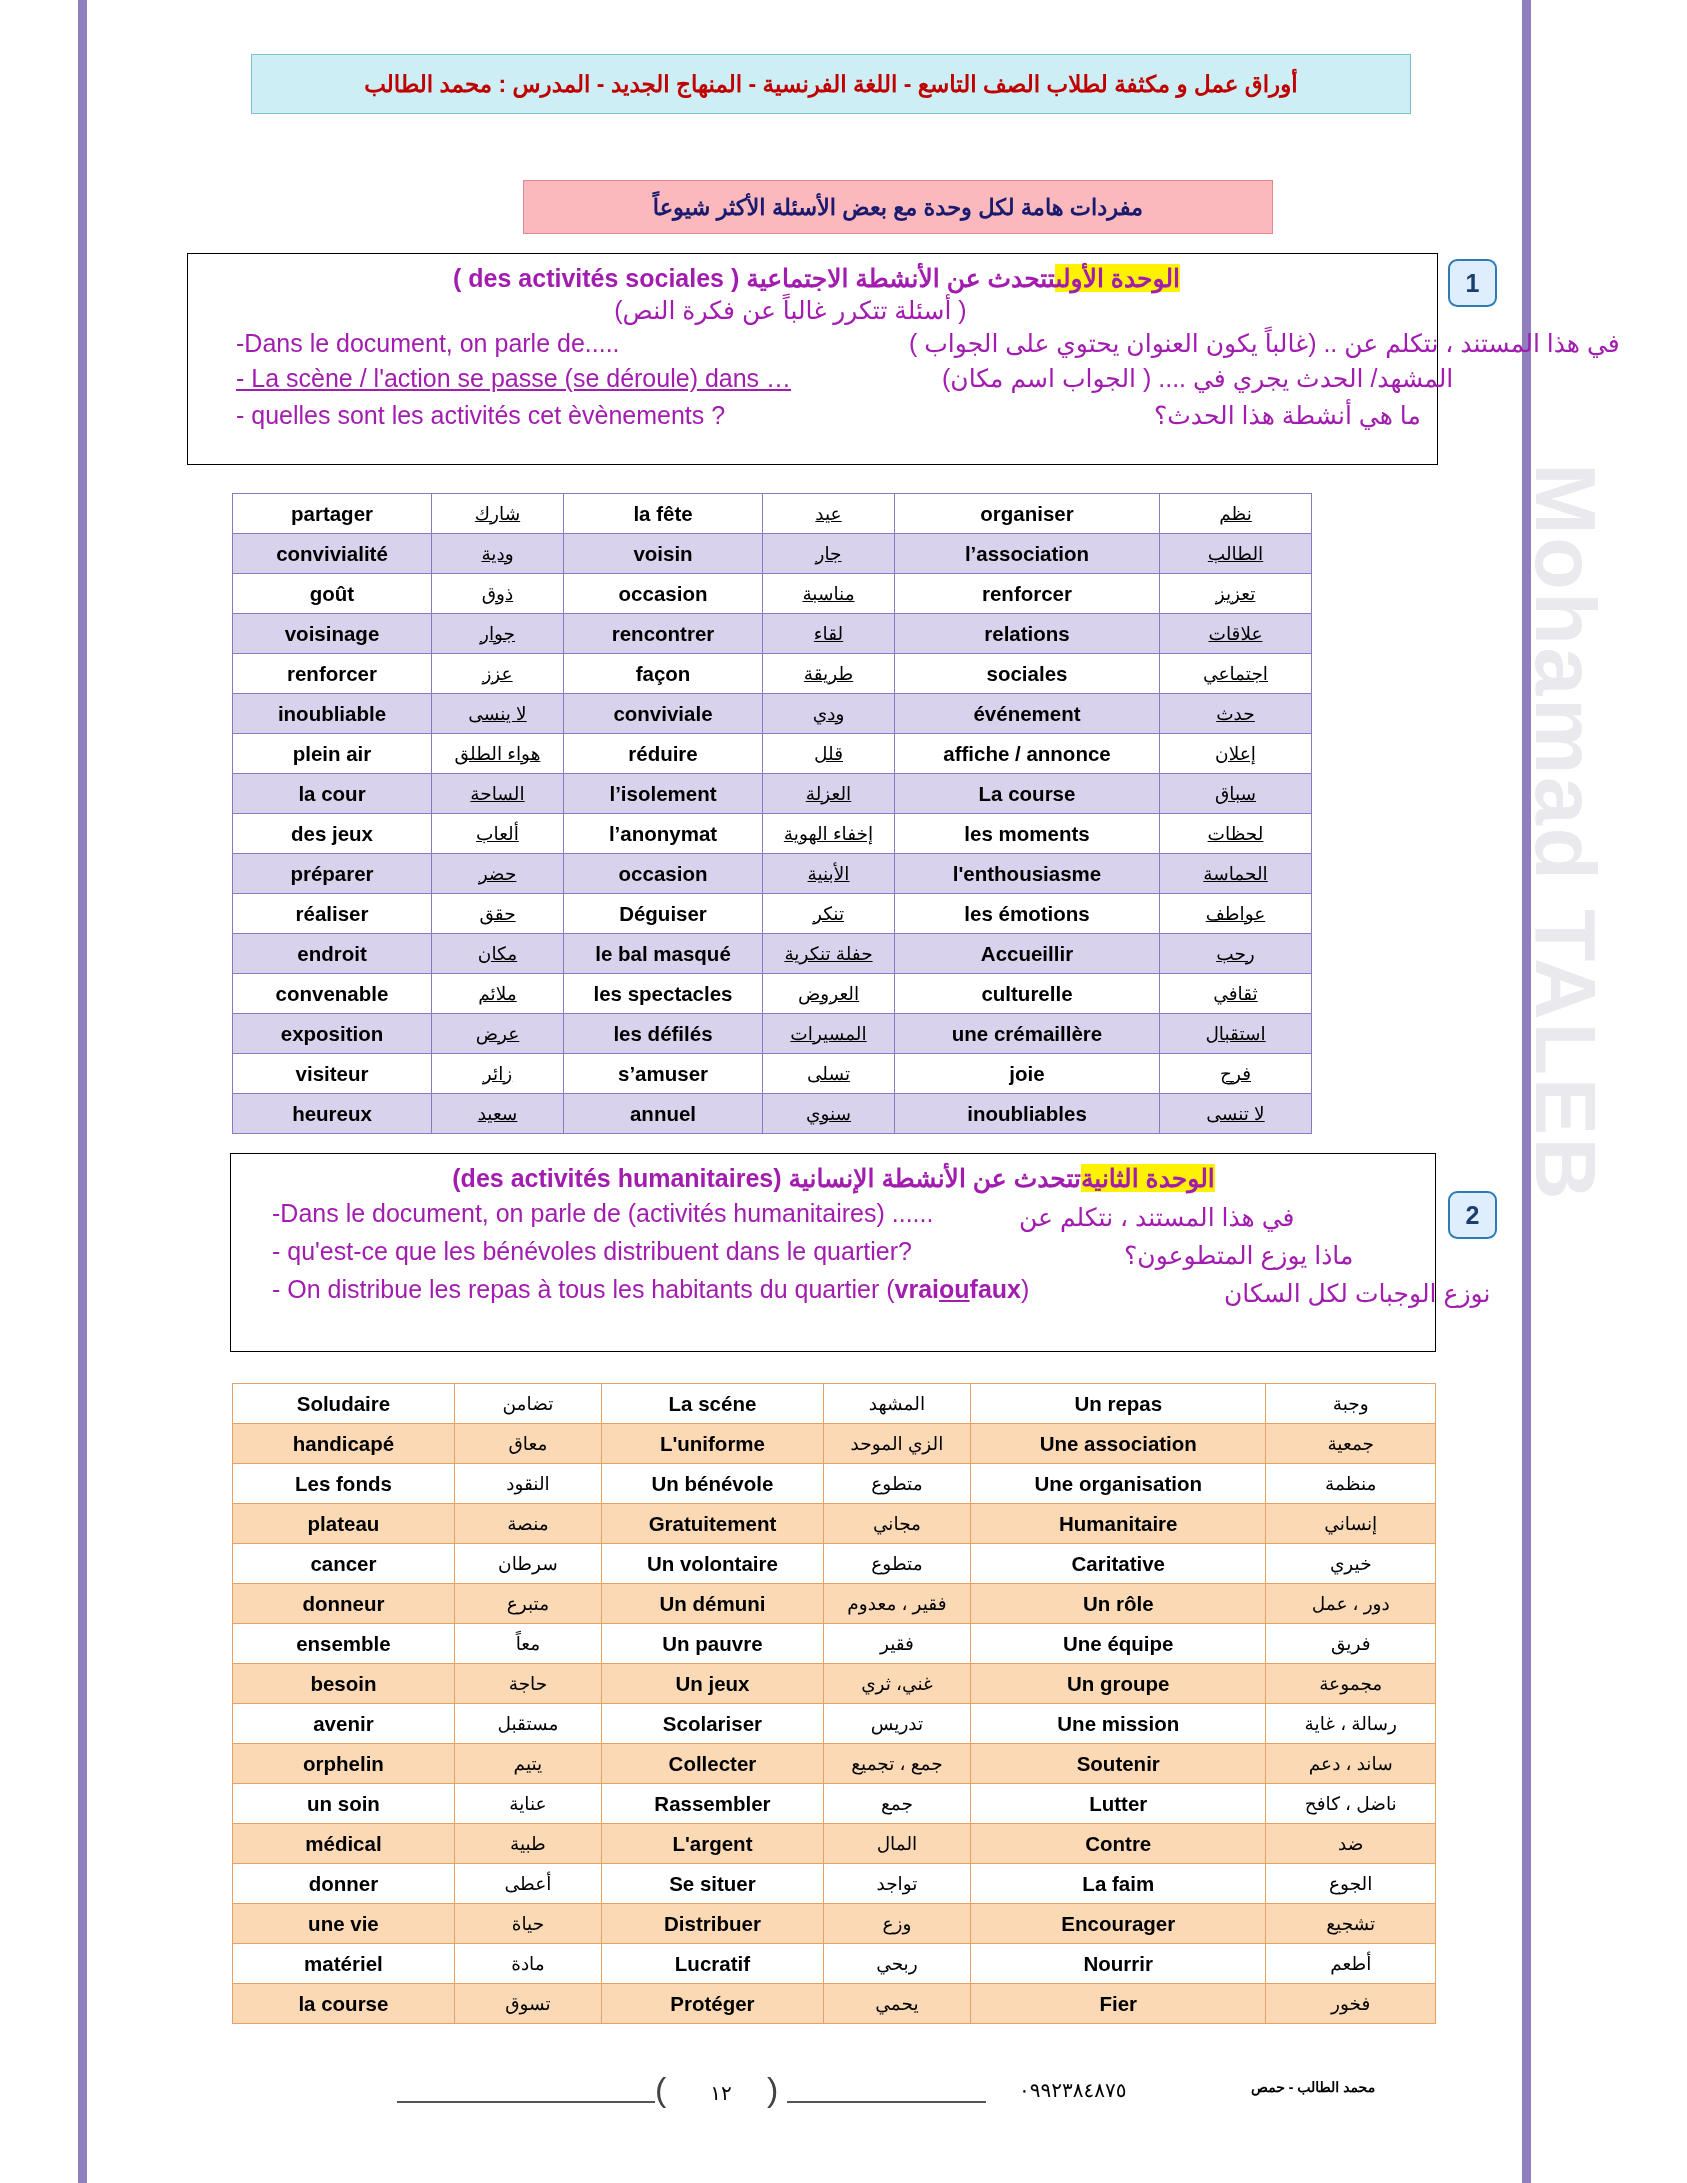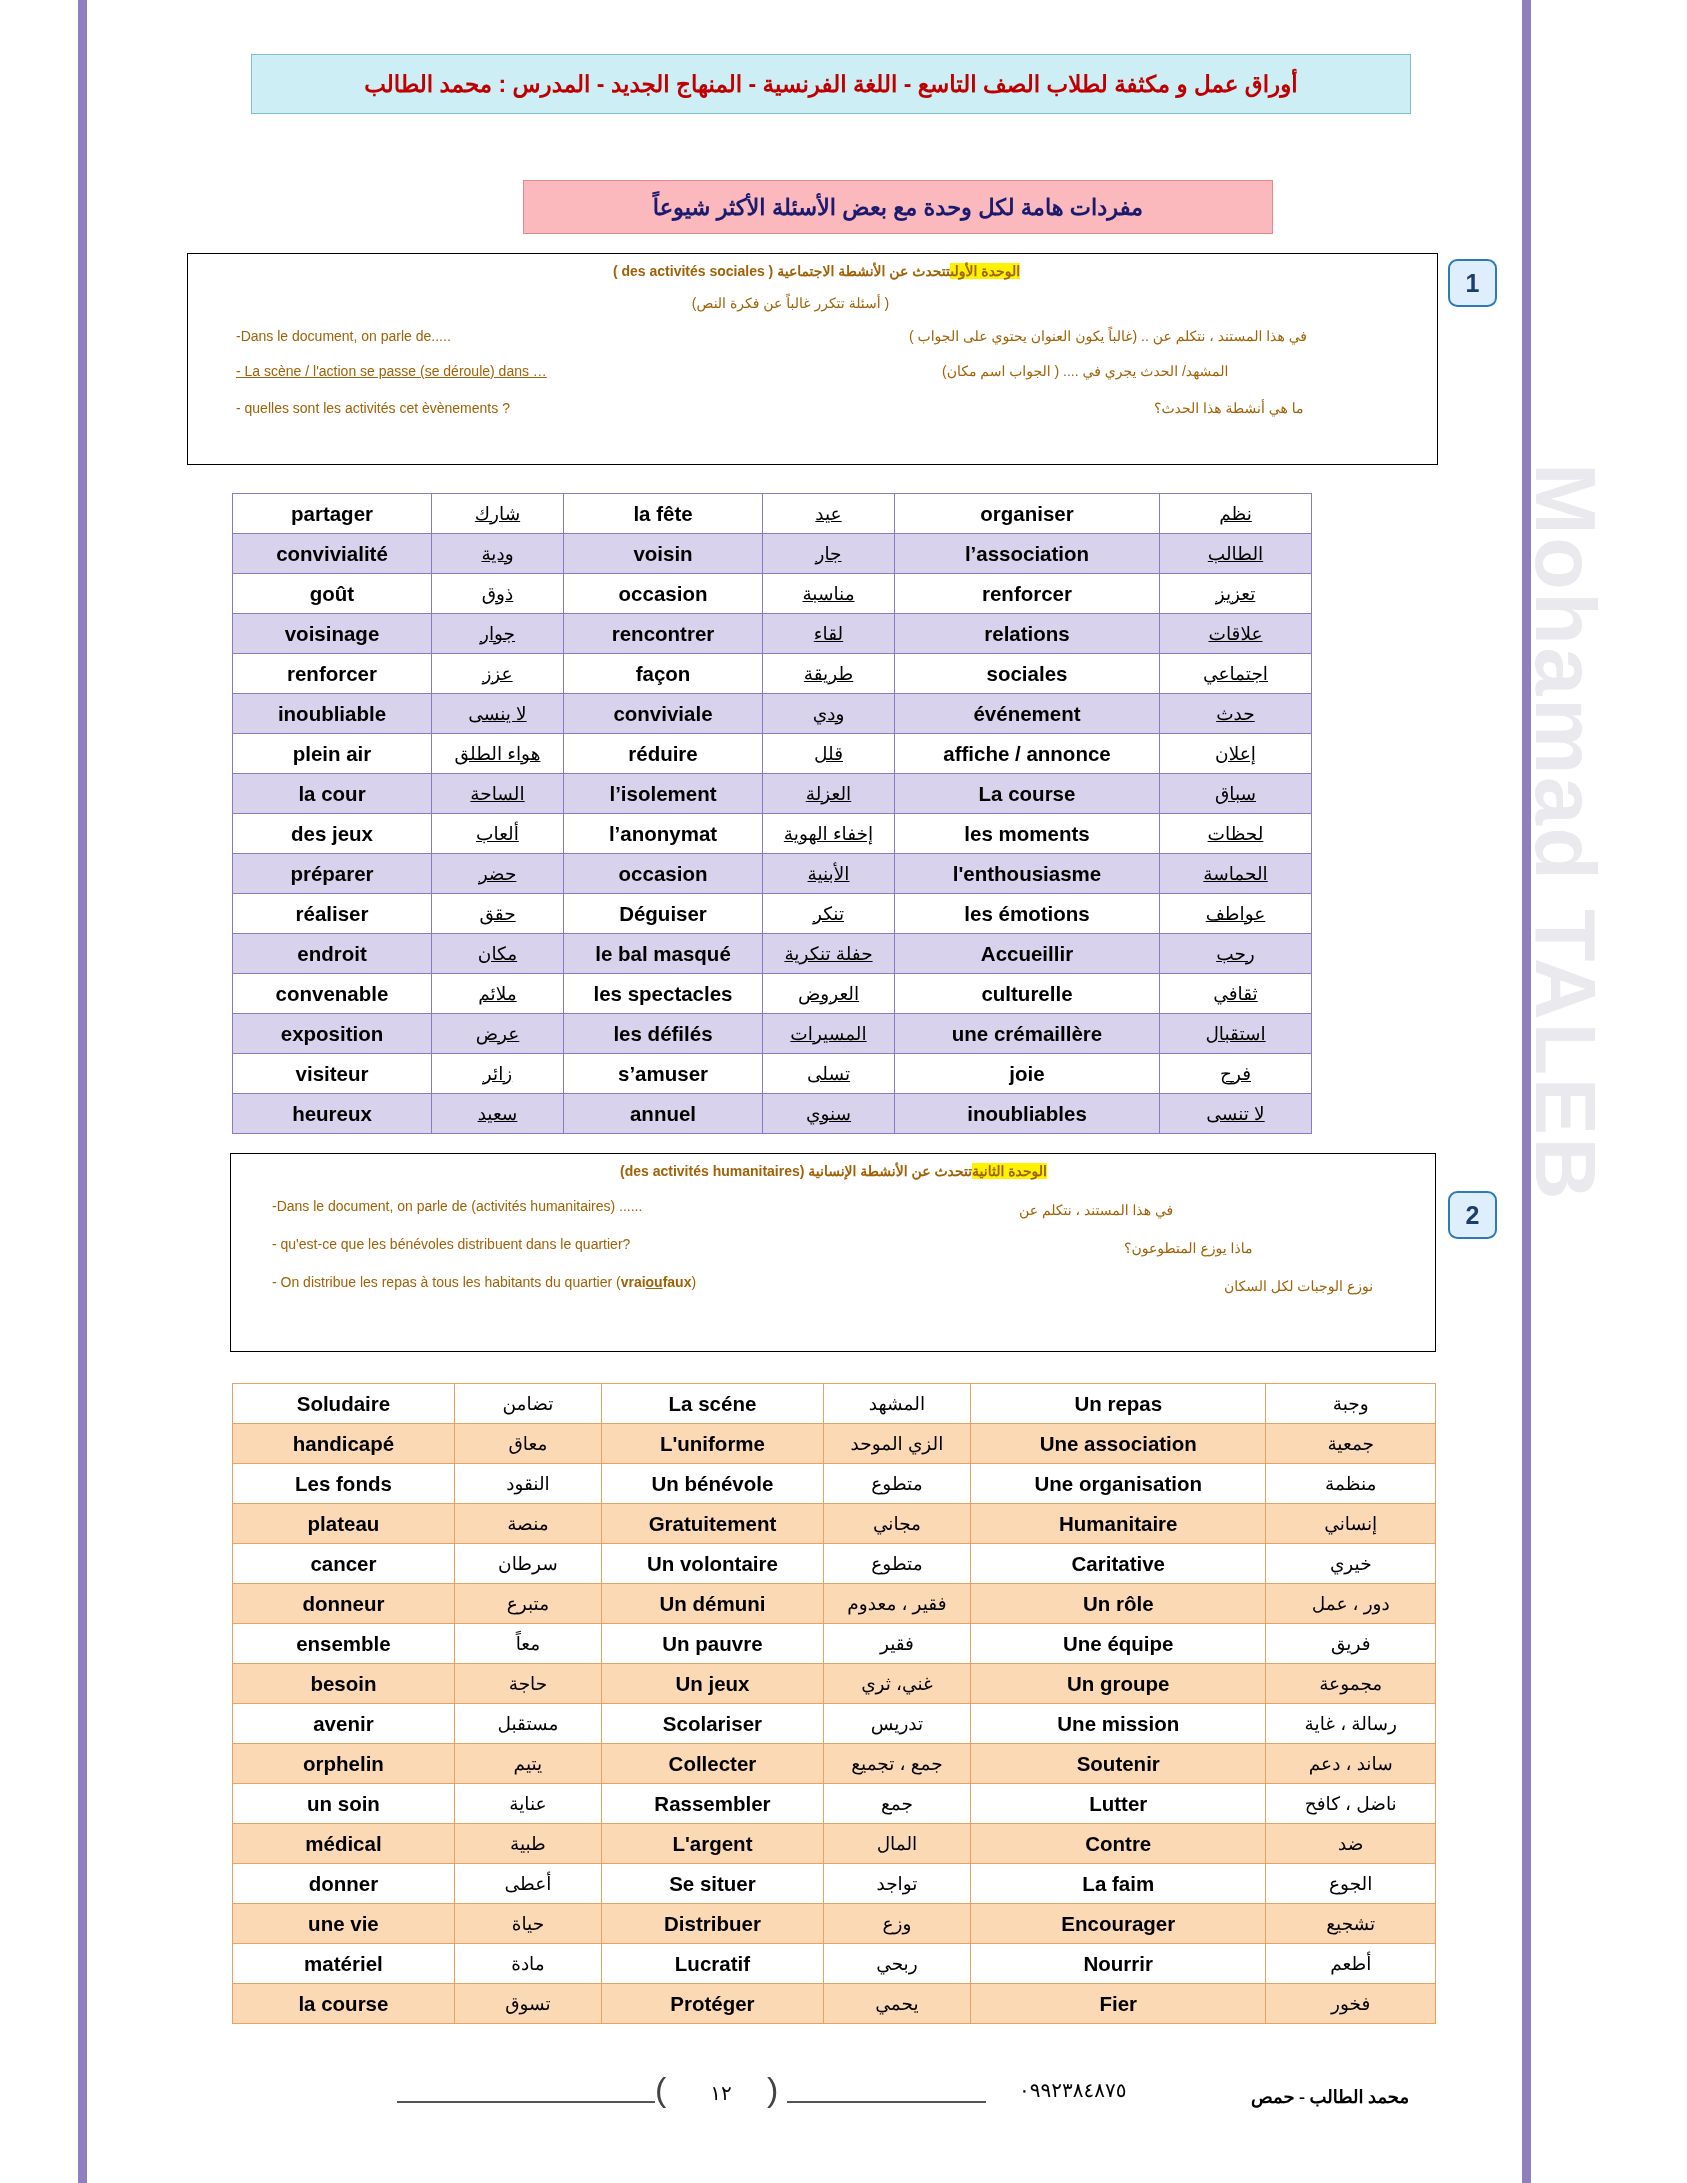--- a/index.html
+++ b/index.html
@@ -103,22 +103,22 @@
     align-items: center;
     justify-content: center;
     font-size: 25px;
     font-weight: bold;
     color: #1a3e6e;
   }
   #badge1 { left: 1448px; top: 259px; }
   #badge2 { left: 1448px; top: 1191px; }
 
   .line {
-    font-size: 14px;
-    color: #a16207;
+    font-size: 25px;
+    color: #a21caf;
     line-height: 1.25;
     white-space: nowrap;
   }
   .hl { background: #fff200; font-weight: bold; }
   .rtl { direction: rtl; }
   .fr-bold { font-weight: bold; }
   .u { text-decoration: underline; }
 
   .l1 { position: absolute; }
 
@@ -195,25 +195,24 @@
   .brace-l { left: 417px; }
   .brace-r { left: 529px; }
   .footer-phone {
     position: absolute;
     left: 781px; top: 0px;
     font-size: 20px;
     direction: rtl;
   }
   .footer-name {
     position: absolute;
-    left: 1013px; top: 8px;
-    font-size: 18px;
+    left: 1013px; top: 1px;
+    font-size: 14px;
     font-weight: bold;
     direction: rtl;
-    font-family: Liberation Serif, serif;
   }
 </style>
 </head>
 <body>
 
 <div class="page">
 
   <div class="edge-left"></div>
   <div class="edge-right"></div>
 

